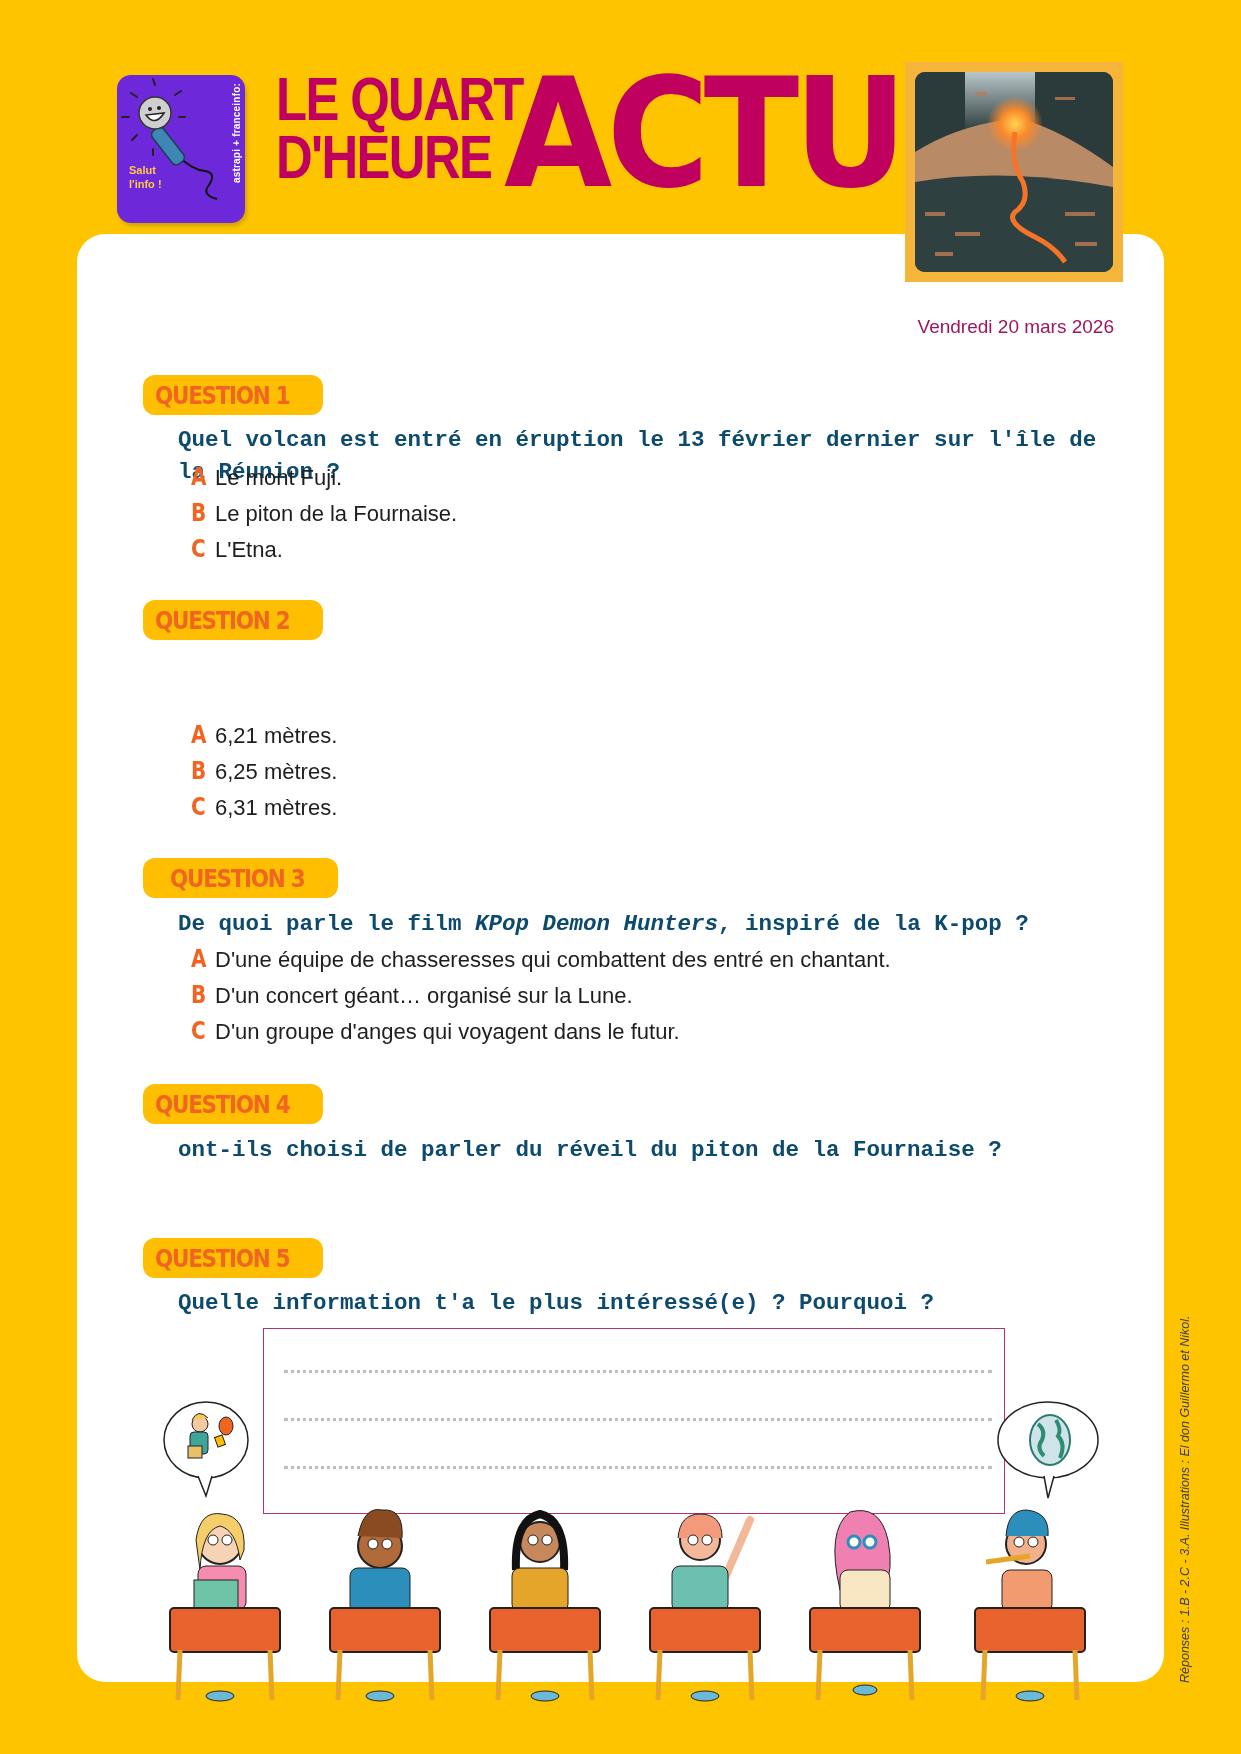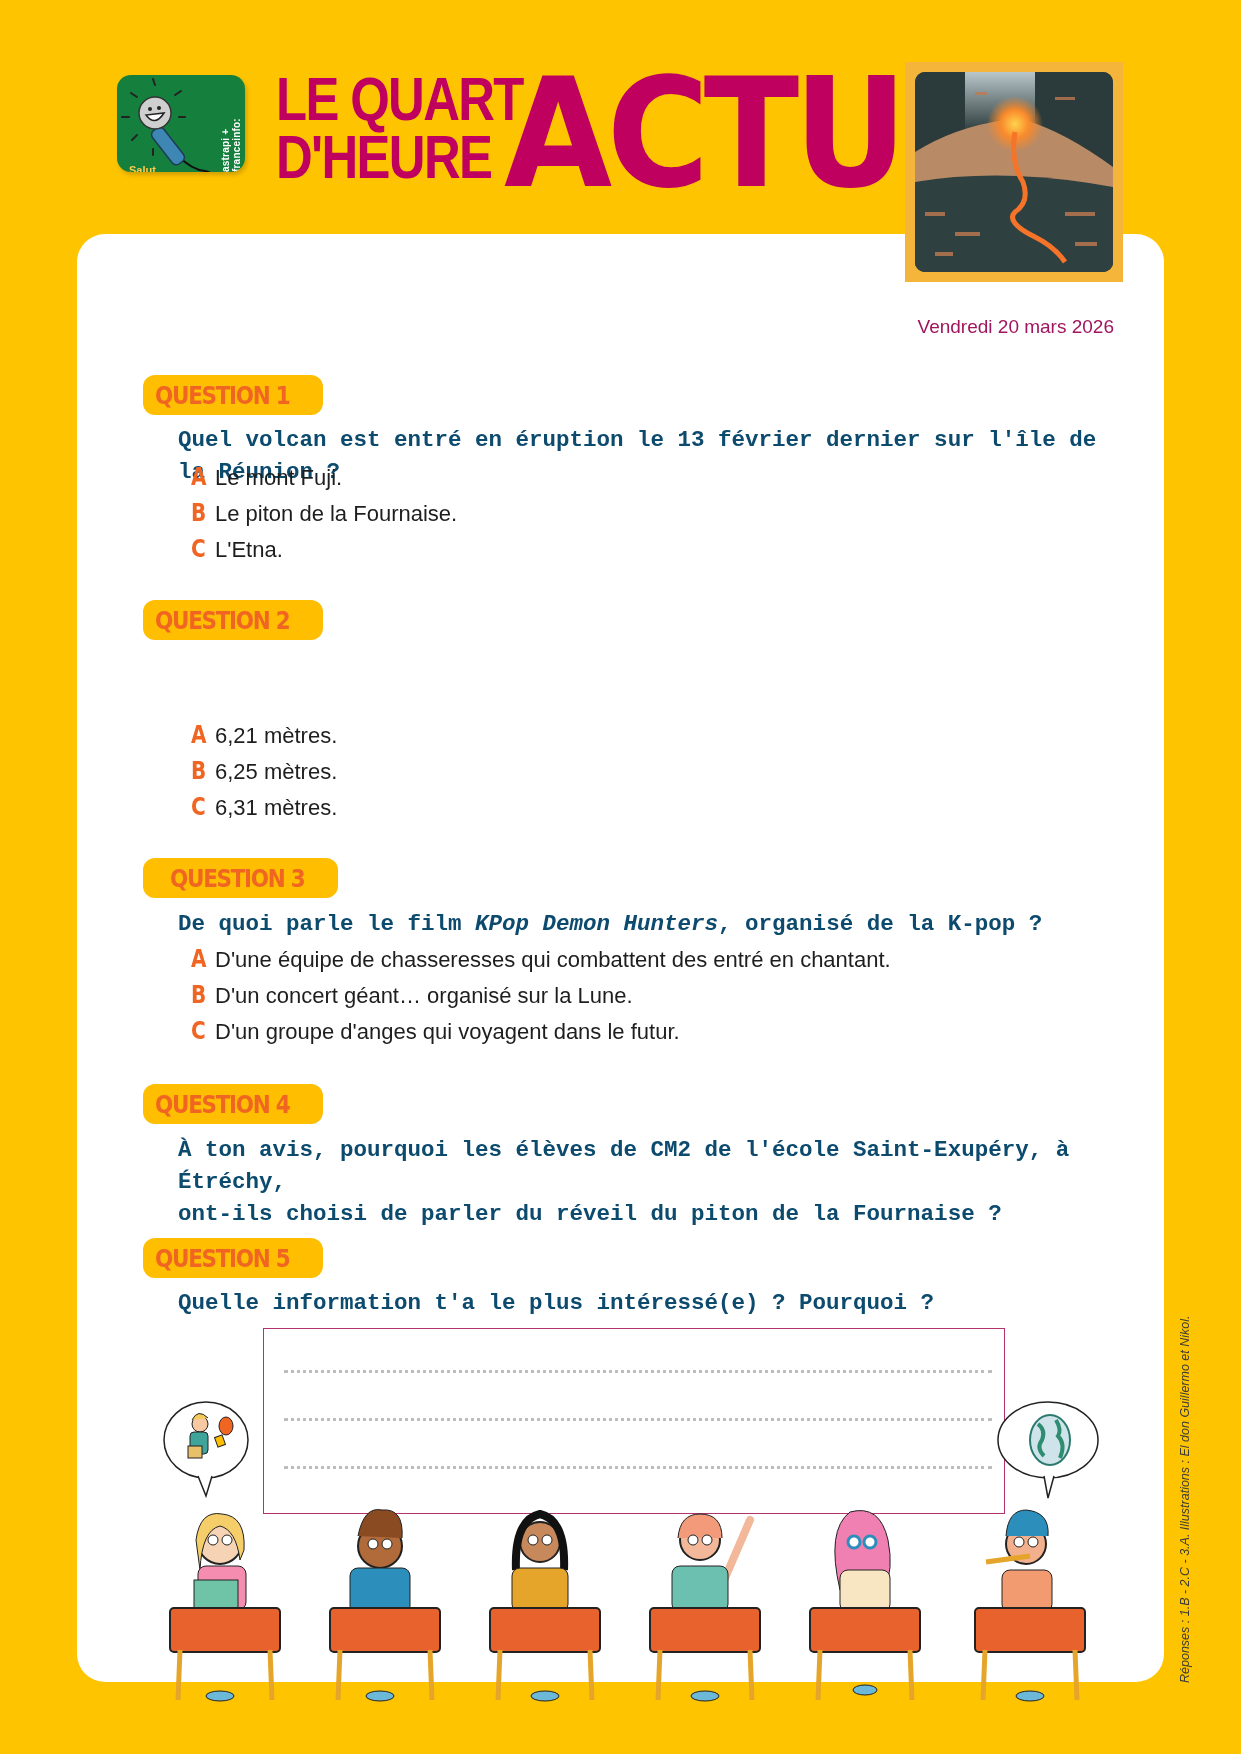--- a/index.html
+++ b/index.html
@@ -1,22 +1,22 @@
 <!DOCTYPE html>
 <html><head>
   <meta charset="utf-8">
   <style>
     html, body { margin: 0; padding: 0; }
     body {
       width: 1241px; height: 1754px; background: #FFC400; position: relative; overflow: hidden;
       font-family: "Liberation Sans", sans-serif; color: #1e1e1e;
     }
     .logo {
-      position: absolute; left: 117px; top: 75px; width: 128px; height: 97px;
-      background: #15803d; border-radius: 14px; box-shadow: 2px 3px 4px rgba(0,0,0,0.18);
+      position: absolute; left: 117px; top: 75px; width: 128px; height: 148px;
+      background: #6d28d9; border-radius: 14px; box-shadow: 2px 3px 4px rgba(0,0,0,0.18);
       overflow: hidden;
     }
     .logo svg { position: absolute; left: 0; top: 0; }
     .logo .salut {
       position: absolute; left: 12px; top: 88px; color: #FFC94A; font-size: 11px; line-height: 14px; font-weight: bold;
     }
     .logo .brand {
       position: absolute; right: 3px; top: 8px; writing-mode: vertical-rl; transform: rotate(180deg);
       color: #fff; font-size: 10px; font-weight: bold; letter-spacing: 0.2px;
     }
@@ -181,40 +181,39 @@
 </div>
 <div class="answer" style="top:792px;">
   <span class="letter">C</span>
   <span>6,31 mètres.</span>
 </div>
 
 <div class="badge" style="top:858px;padding-left:27px;">
     <span>QUESTION 3</span>
   </div>
 <div class="question" style="top:908px;">
-  <span>De quoi parle le film </span><i>KPop Demon Hunters</i><span>, organisé de la K-pop ?</span>
+  <span>De quoi parle le film </span><i>KPop Demon Hunters</i><span>, inspiré de la K-pop ?</span>
 </div>
 <div class="answer" style="top:944px;">
   <span class="letter">A</span>
   <span>D'une équipe de chasseresses qui combattent des entré en chantant.</span>
 </div>
 <div class="answer" style="top:980px;">
   <span class="letter">B</span>
   <span>D'un concert géant… organisé sur la Lune.</span>
 </div>
 <div class="answer" style="top:1016px;">
   <span class="letter">C</span>
   <span>D'un groupe d'anges qui voyagent dans le futur.</span>
 </div>
 
 <div class="badge" style="top:1084px;">
     <span>QUESTION 4</span>
   </div>
 <div class="question" style="top:1134px;">
-  <div>À ton avis, pourquoi les élèves de CM2 de l'école Saint-Exupéry, à Étréchy,</div>
   <div>ont-ils choisi de parler du réveil du piton de la Fournaise ?</div>
 </div>
 
 <div class="badge" style="top:1238px;">
     <span>QUESTION 5</span>
   </div>
 <div class="question" style="top:1287px;">Quelle information t'a le plus intéressé(e) ? Pourquoi ?</div>
 
 <div class="answerbox">
   <div class="dots" style="top:41px;"></div>

